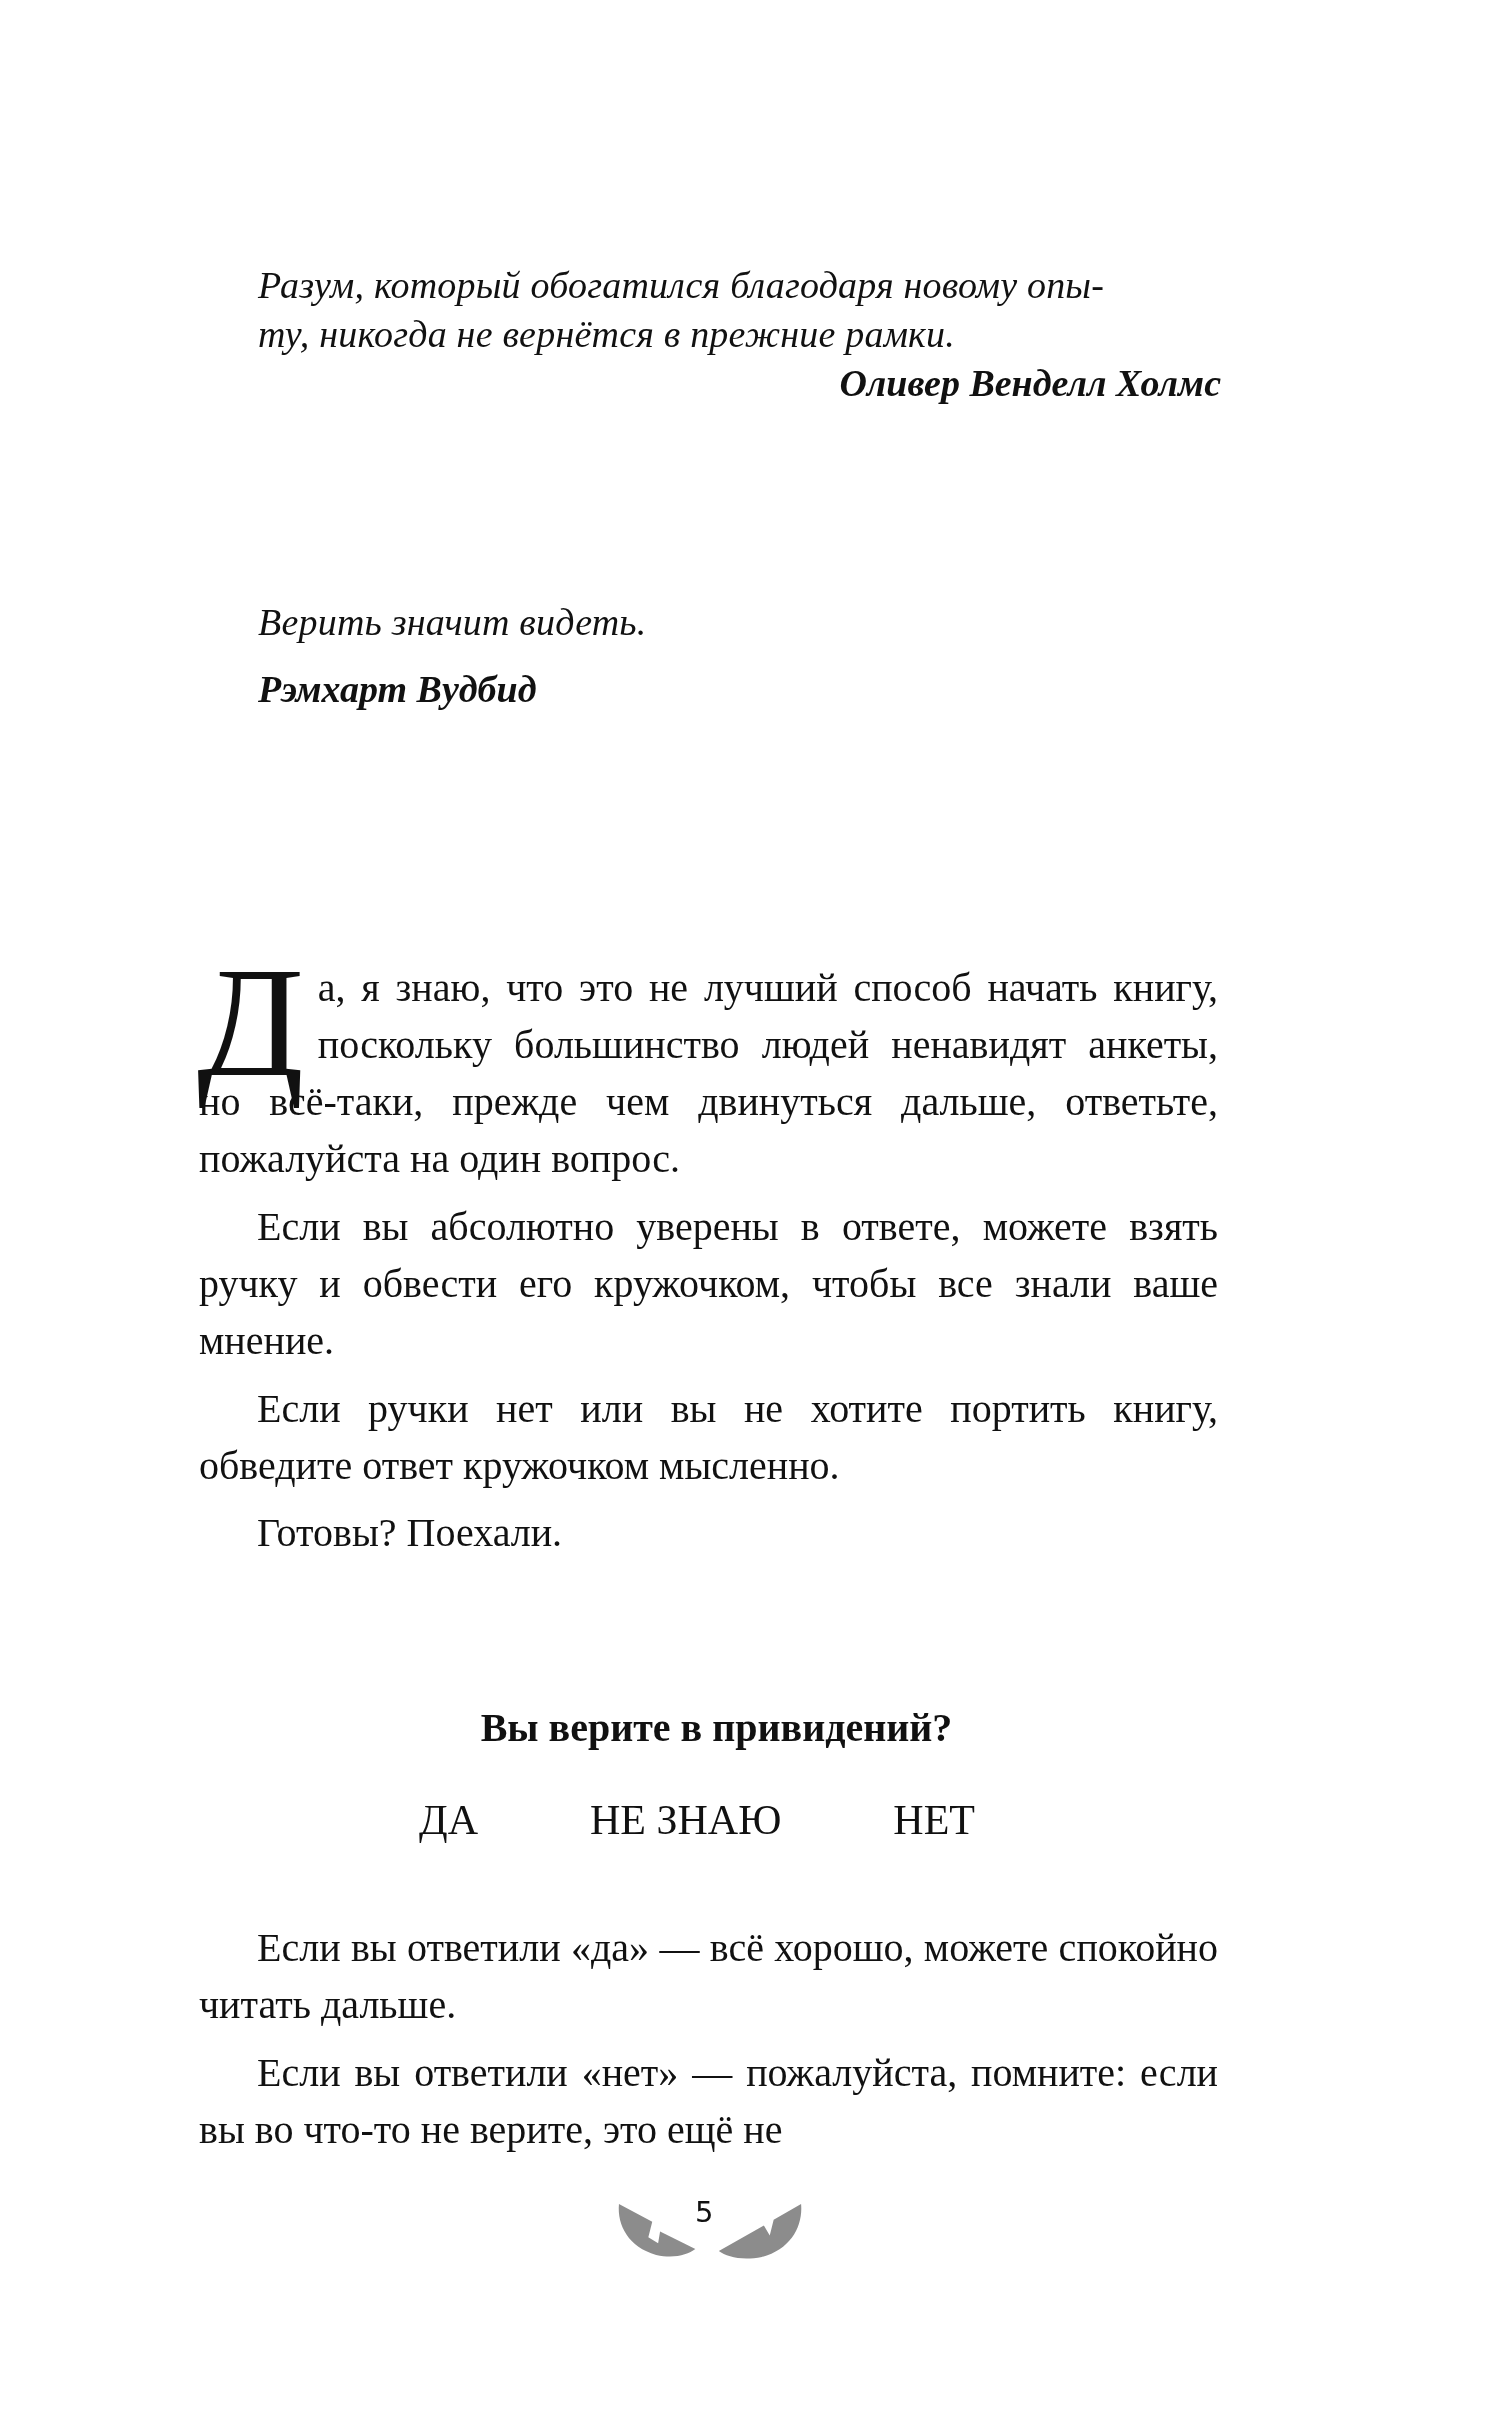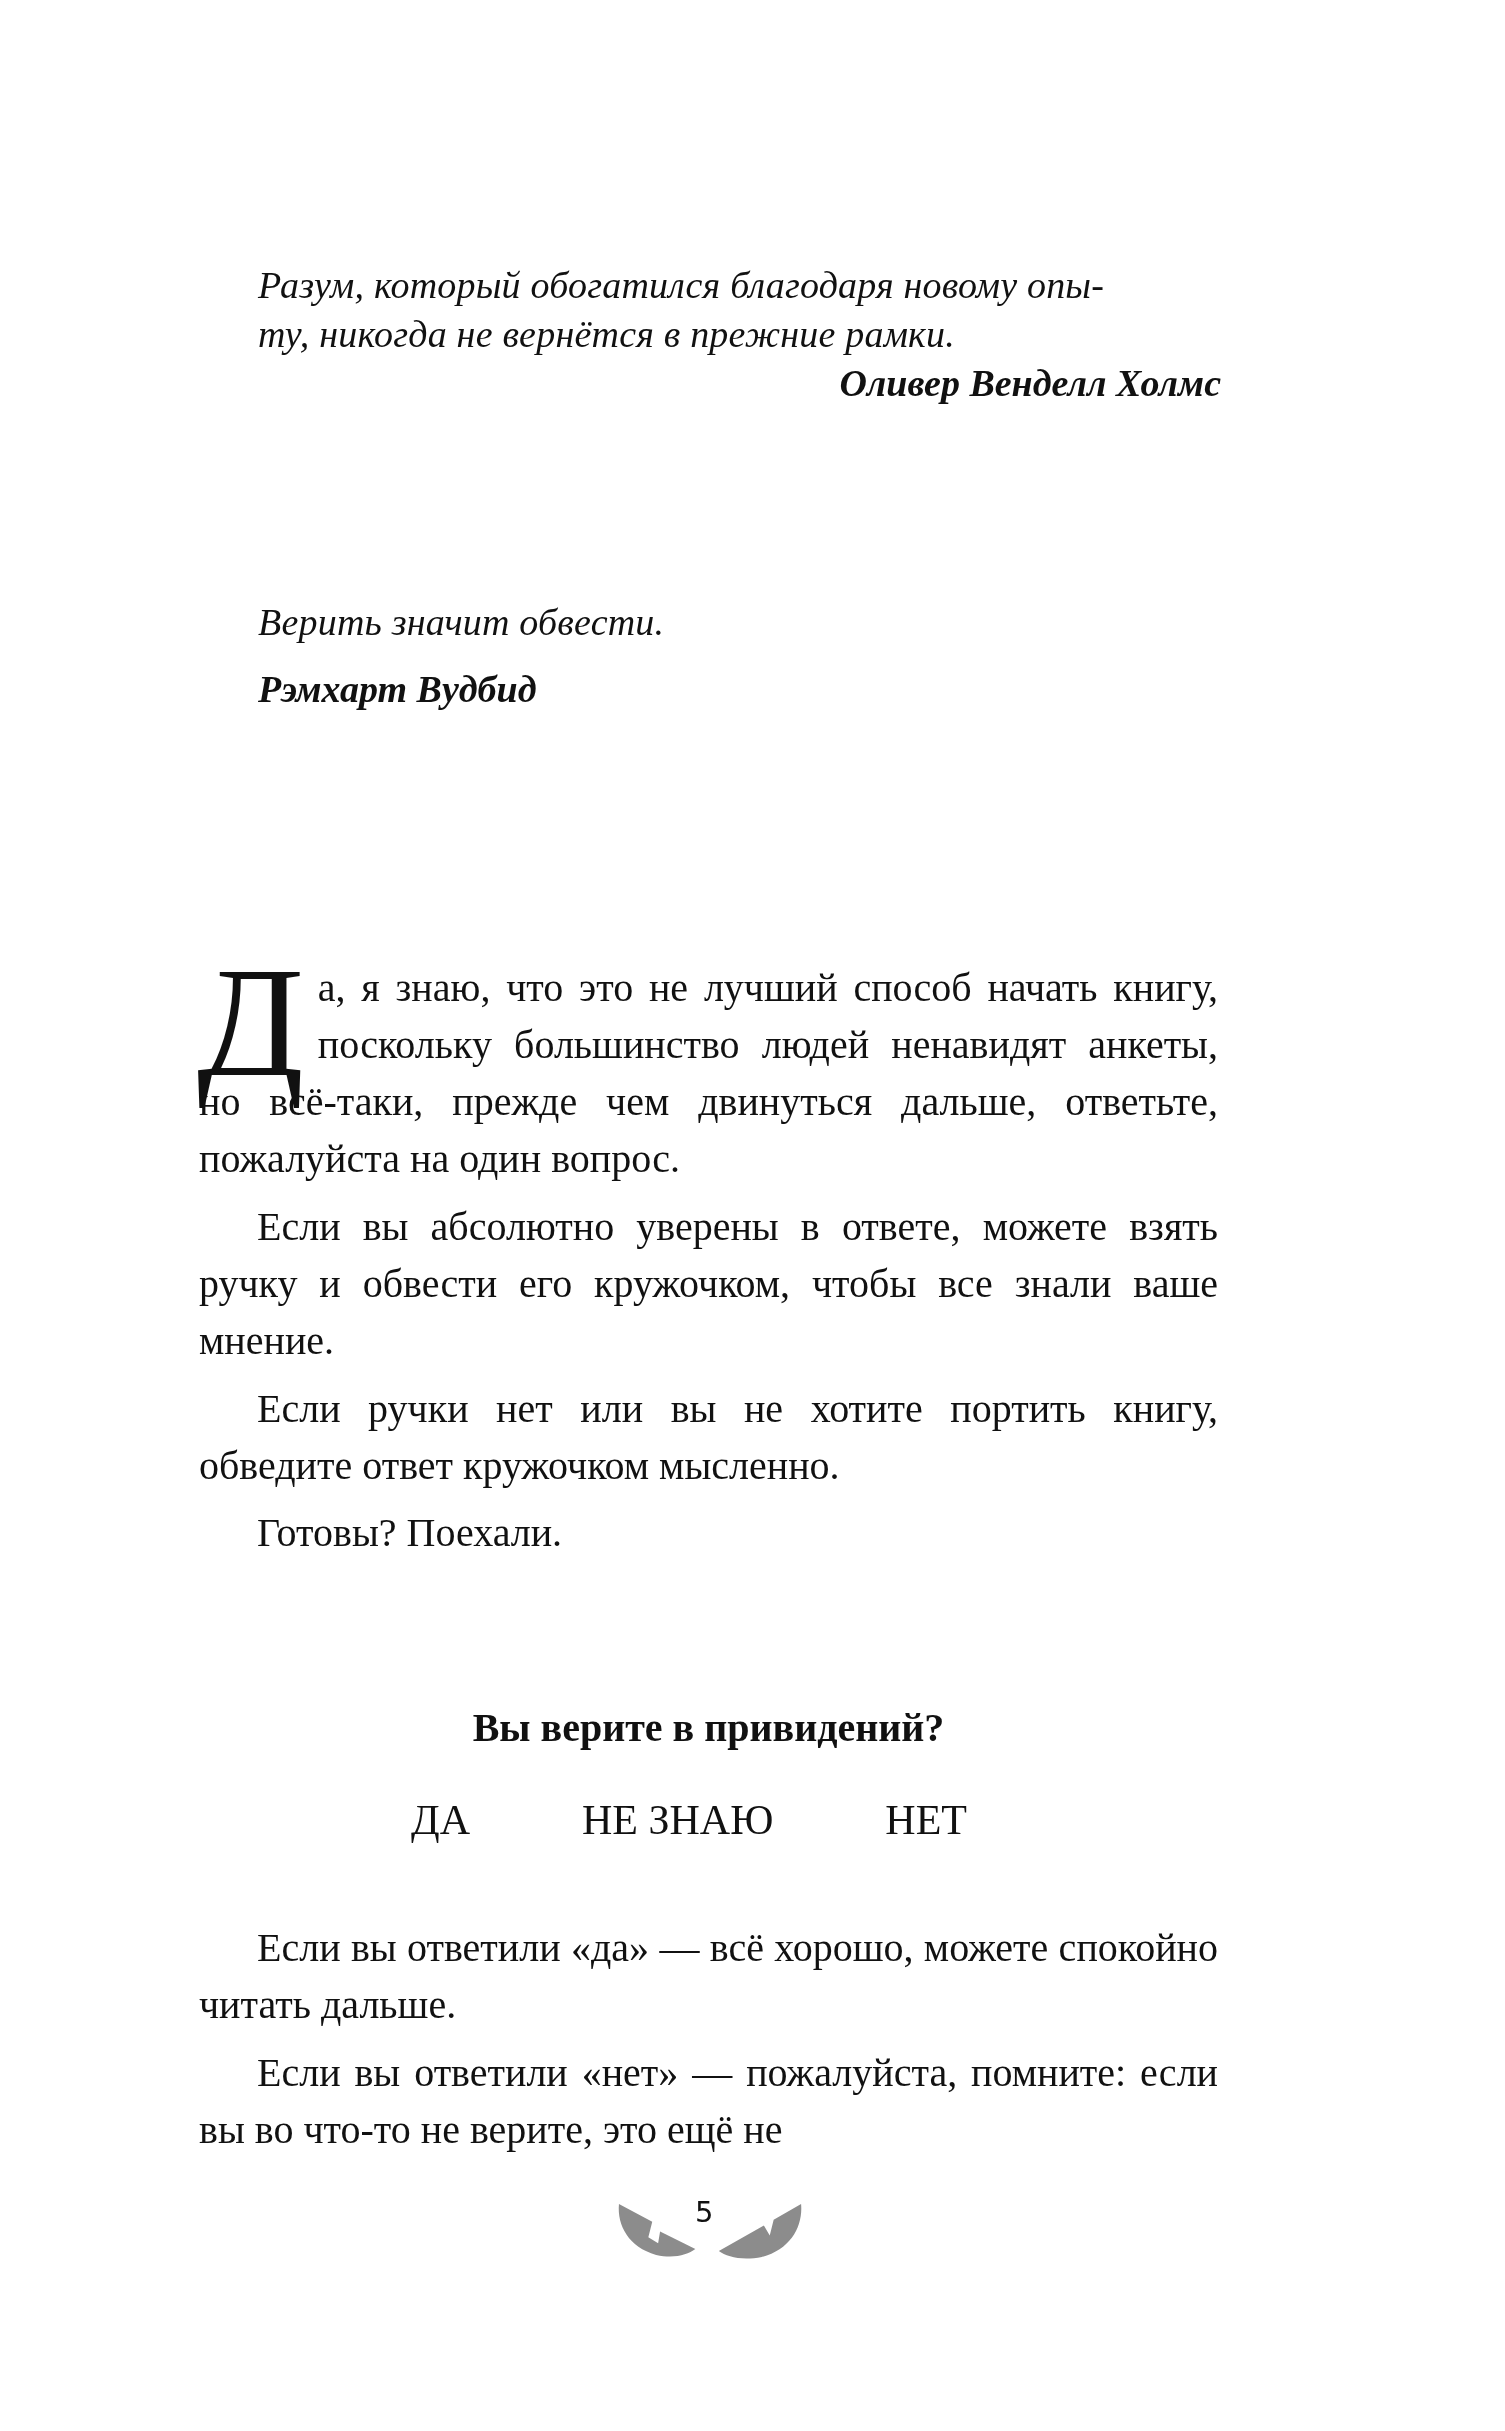--- a/index.html
+++ b/index.html
@@ -14,21 +14,21 @@
     #epi2 { top: 598px; width: 725px; }
     #epi2 .author { margin-top: 17.6px; padding-right: 0; }
 
     
     .body-text { position: absolute; left: 199px; width: 1019px; font-size: 40px; line-height: 57px; }
     .para { margin: 0 0 10.8px 0; text-align: justify; text-align-last: left; hyphens: manual; }
     .para.indent { text-indent: 58px; }
     .dropcap { float: left; font-size: 157px; line-height: 118px; height: 116px; margin: 3.9px 13.7px -5.9px -2px; font-weight: normal; }
 
     #intro { top: 959px; }
-    #question-block { position: absolute; left: 199px; width: 1019px; top: 1703px; text-align: center; }
+    #question-block { position: absolute; left: 207px; width: 1019px; top: 1703px; text-align: center; }
     .question { font-weight: bold; font-size: 40px; line-height: 49px; margin: 0; }
     .options { display: flex; justify-content: center; gap: 112px; font-size: 42px; line-height: 55px; margin-top: 41px; padding-right: 39px; }
     .option { cursor: pointer; }
     #outro { top: 1919px; }
 
     
     #footer { position: absolute; left: 617px; top: 2196px; width: 188px; height: 69px; }
     #footer svg { position: absolute; top: 0; }
     #page-number { position: absolute; left: 78px; top: 0px; font-family: "DejaVu Sans", sans-serif; font-size: 29px; line-height: 33px; color: #111; }
   </style>
@@ -37,21 +37,21 @@
 
 <div class="epigraph" id="epi1">
   <p class="quote">
     <span>Разум, который обогатился благодаря новому опы-</span><br>
     <span>ту, никогда не вернётся в прежние рамки.</span>
   </p>
   <p class="author">Оливер Венделл Холмс</p>
 </div>
 
 <div class="epigraph" id="epi2">
-  <p class="quote">Верить значит обвести.</p>
+  <p class="quote">Верить значит видеть.</p>
   <p class="author">Рэмхарт Вудбид</p>
 </div>
 
 <div class="body-text" id="intro">
   <p class="para"><span class="dropcap">Д</span><span>а, я знаю, что это не лучший способ на­чать книгу, поскольку большинство лю­дей ненавидят анкеты, но всё-таки, прежде чем двинуться дальше, ответьте, пожалуйста на один вопрос.</span></p>
   <p class="para indent">Если вы абсолютно уверены в ответе, можете взять ручку и обвести его кружочком, чтобы все знали ваше мнение.</p>
   <p class="para indent">Если ручки нет или вы не хотите портить книгу, обведите ответ кружочком мысленно.</p>
   <p class="para indent">Готовы? Поехали.</p>
 </div>
 

